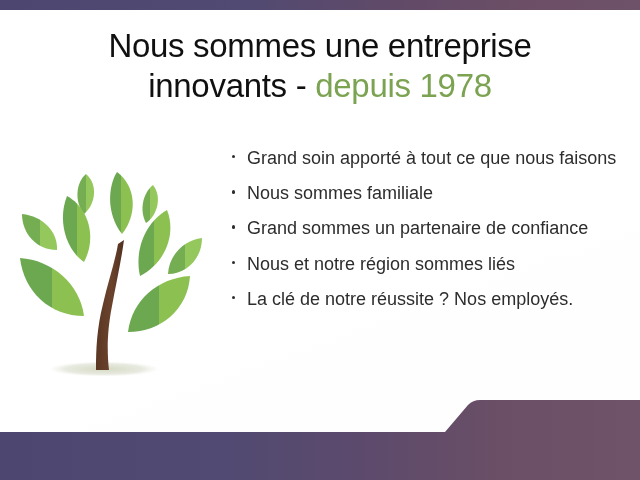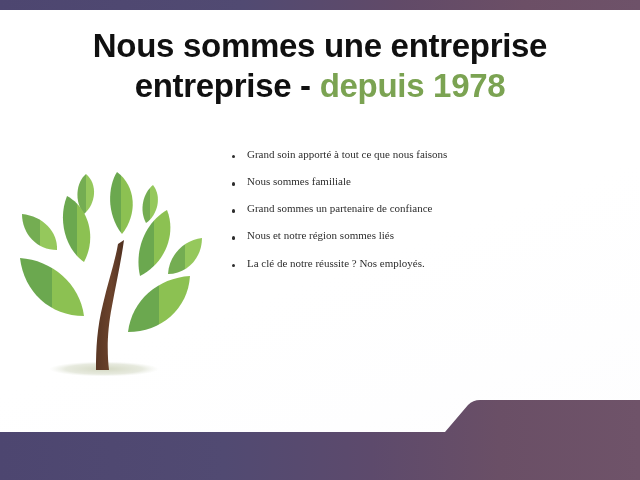--- a/index.html
+++ b/index.html
@@ -33,21 +33,21 @@
 
   
   .headline {
     position: absolute;
     left: 0;
     top: 26px;
     width: 640px;
     text-align: center;
     line-height: 1.22;
     font-size: 33px;
-    font-weight: bold;
+    font-weight: normal;
     color: #101010;
     letter-spacing: -0.3px;
     padding: 0 24px;
     box-sizing: border-box;
   }
   .headline .line1 { display: block; }
   .headline .line2 { display: block; }
   .headline .accent { color: #7ba352; margin-top: 18px; }
   .headline .dash { color: #101010; }
 
@@ -58,25 +58,24 @@
     top: 148px;
     width: 400px;
     margin: 0;
     padding: 0;
     list-style: none;
   }
   .bullets li {
     position: relative;
     padding-left: 17px;
     margin-bottom: 14.5px;
-    font-size: 11px;
+    font-size: 18px;
     color: #2d2d2d;
     line-height: 1.15;
     white-space: nowrap;
-    font-family: Liberation Serif, serif;
   }
   .bullets li::before {
     content: "";
     position: absolute;
     left: 2px;
     top: 7px;
     width: 3.4px;
     height: 3.4px;
     border-radius: 50%;
     background: #2d2d2d;
@@ -109,21 +108,21 @@
 </style>
 </head>
 <body>
 
 <div class="slide">
 
   <div class="top-bar"></div>
 
   <div class="headline">
     <span class="line1">Nous sommes une entreprise</span>
-    <span class="line2"><span class="dash">entreprise - </span><span class="accent">depuis 1978</span></span>
+    <span class="line2"><span class="dash">innovants - </span><span class="accent">depuis 1978</span></span>
   </div>
 
   <ul class="bullets">
     <li><span>Grand soin apporté à tout ce que nous faisons</span></li>
     <li><span>Nous sommes familiale</span></li>
     <li><span>Grand sommes un partenaire de confiance</span></li>
     <li><span>Nous et notre région sommes liés</span></li>
     <li><span>La clé de notre réussite ? Nos employés.</span></li>
   </ul>
 

